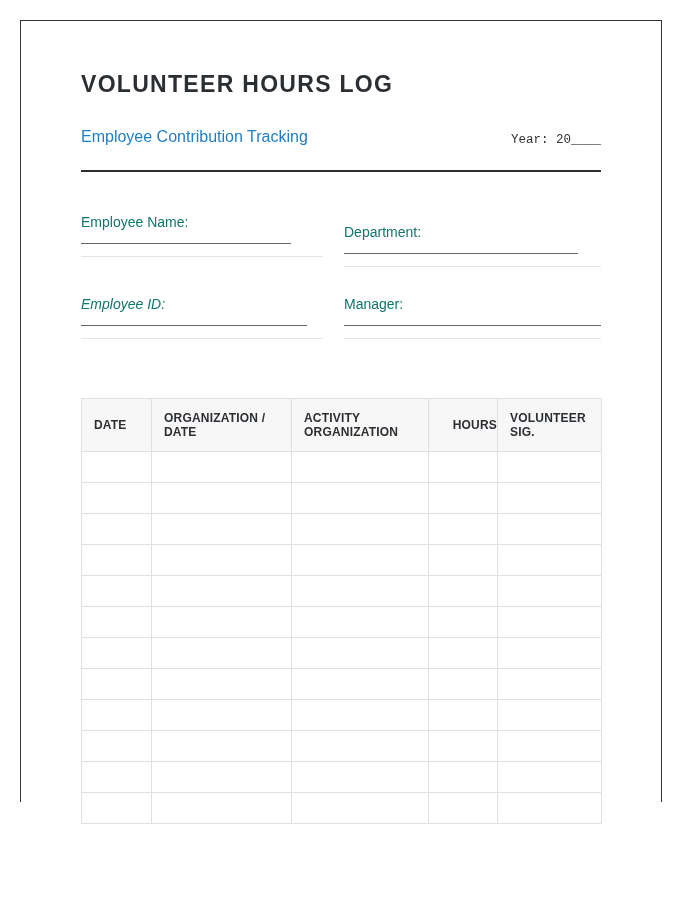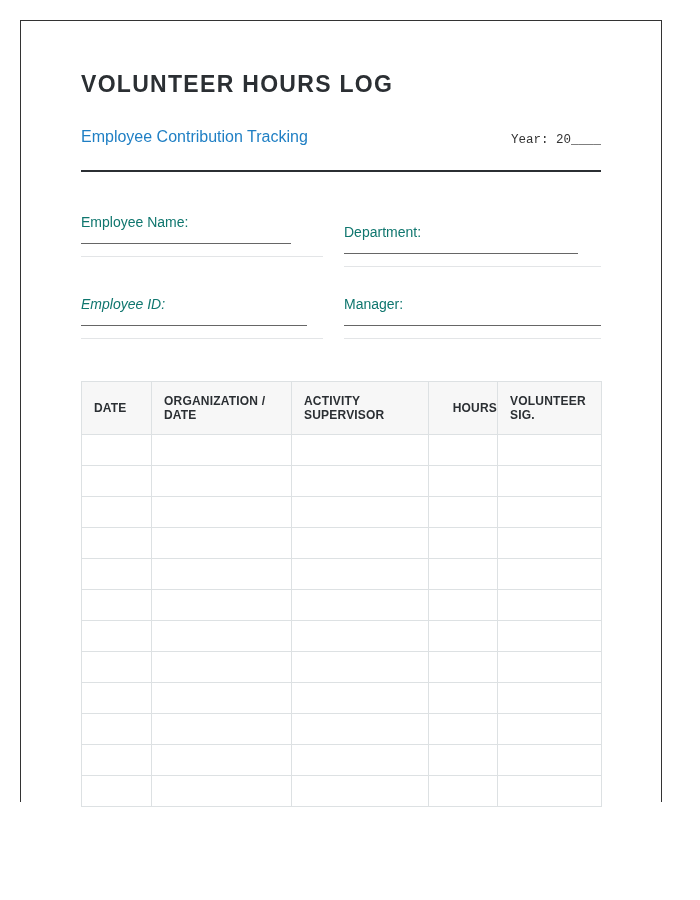--- a/index.html
+++ b/index.html
@@ -87,21 +87,21 @@
       height: 1px;
       background: #e3e5e7;
     }
     .f-name { left: 0; top: 193px; }
     .f-dept { left: 263px; top: 203px; }
     .f-id { left: 0; top: 275px; font-style: italic; }
     .f-mgr { left: 263px; top: 275px; }
 
     table.log {
       position: absolute;
-      top: 360px;
+      top: 377px;
       left: 0;
       width: 520px;
       border-collapse: collapse;
       table-layout: fixed;
     }
     table.log th, table.log td {
       border: 1px solid #dde1e3;
       padding: 0;
     }
     table.log th {
@@ -162,21 +162,21 @@
         <col style="width:70px">
         <col style="width:140px">
         <col style="width:137px">
         <col style="width:69px">
         <col style="width:104px">
       </colgroup>
       <thead>
         <tr>
           <th>DATE</th>
           <th style="padding-right:20px">ORGANIZATION / DATE</th>
-          <th style="padding-right:40px">ACTIVITY SUPERVISOR</th>
+          <th style="padding-right:40px">ACTIVITY ORGANIZATION</th>
           <th class="center">HOURS</th>
           <th style="padding-right:8px">VOLUNTEER SIG.</th>
         </tr>
       </thead>
       <tbody id="log-body">
           <tr>
             <td></td>
             <td></td>
             <td></td>
             <td></td>

